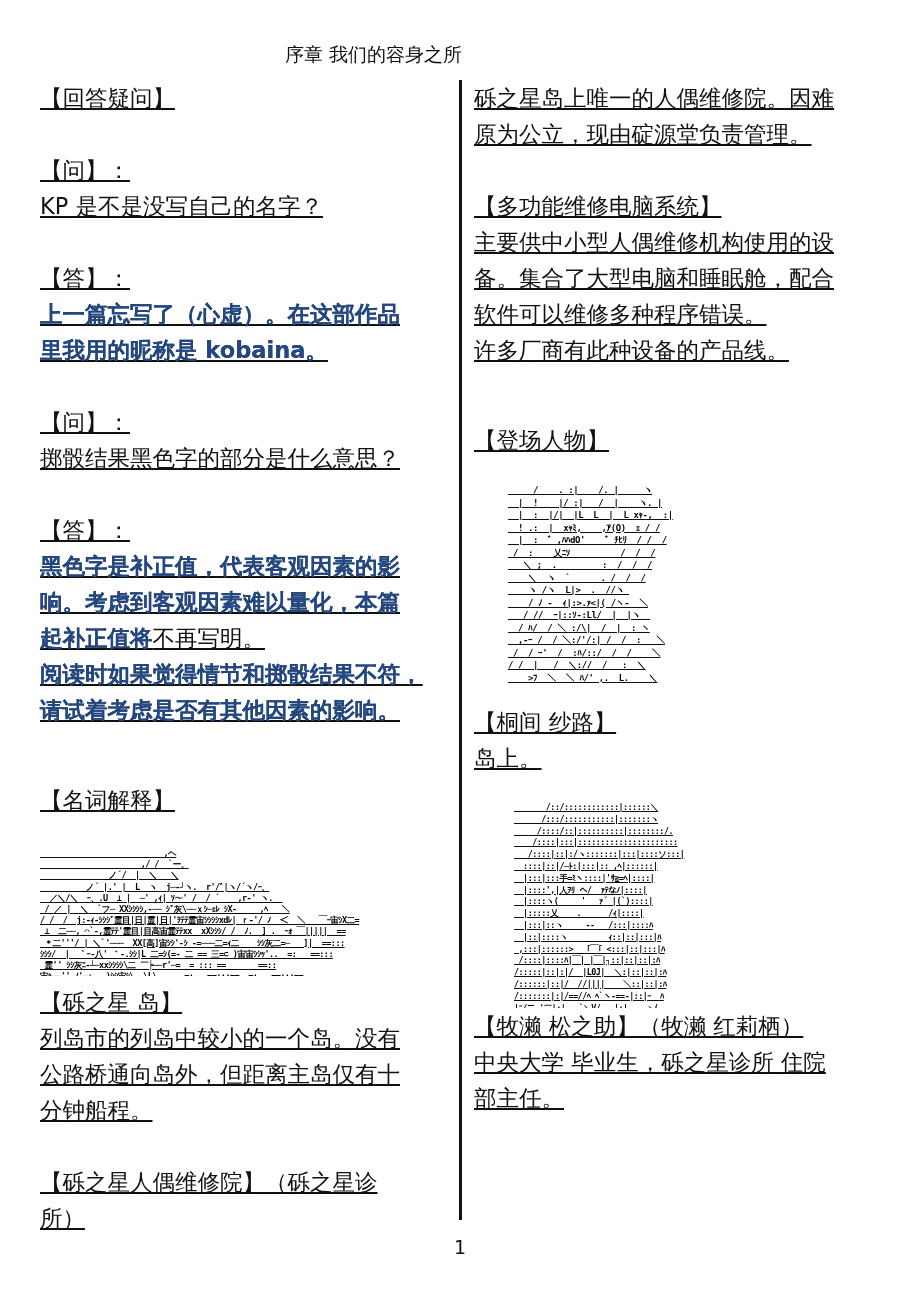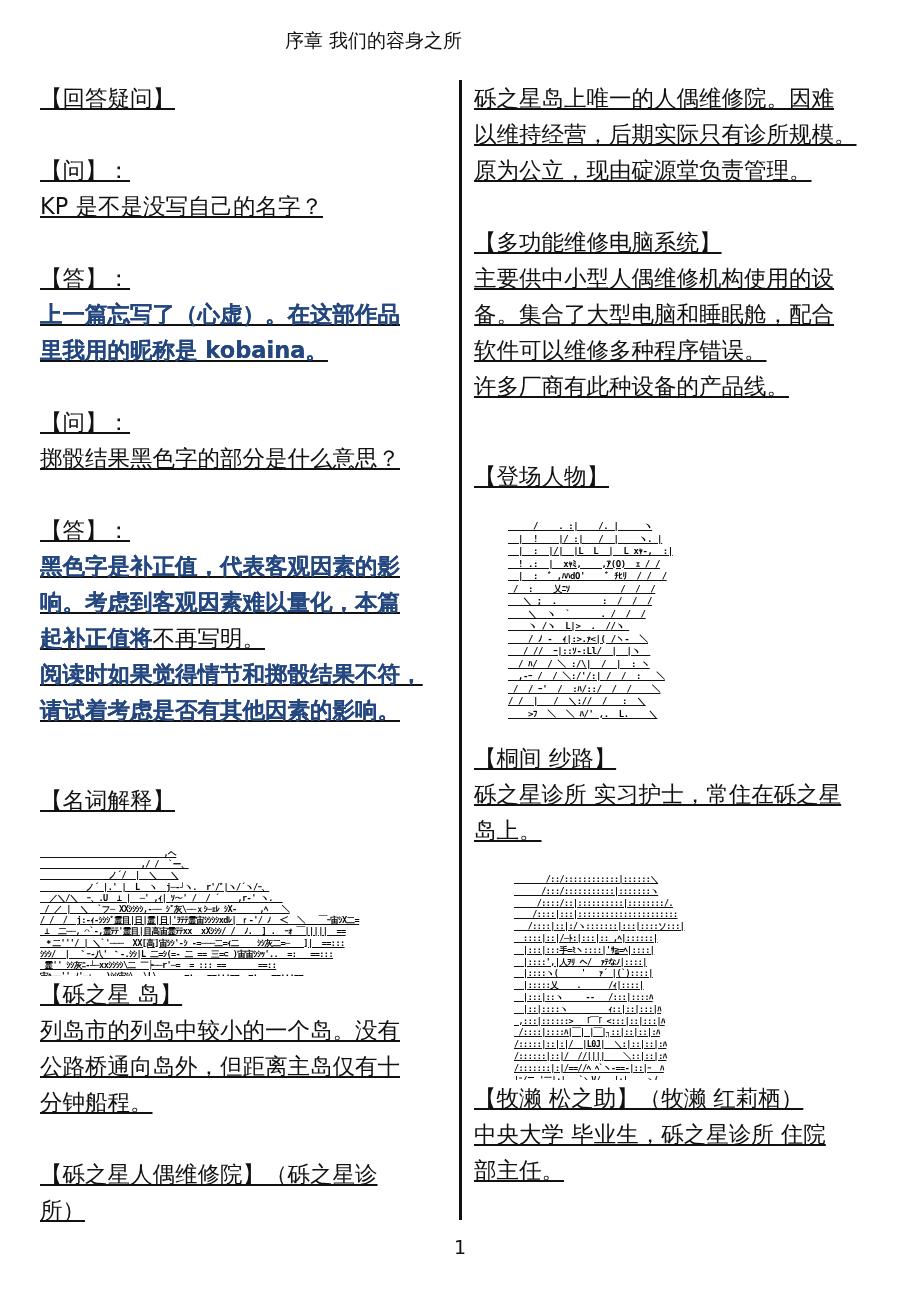--- a/index.html
+++ b/index.html
@@ -1,18 +1,18 @@
 <!DOCTYPE html>
 <html><head>
 <meta charset="utf-8">
 <style>
   html, body { margin:0; padding:0; background:#ffffff; }
   body { width:920px; height:1299px; position:relative; overflow:hidden;
          font-family:"DejaVu Sans","Liberation Sans",sans-serif; color:#111; }
-  .page-title { position:absolute; top:28px; left:0; width:747px; text-align:center;
+  .page-title { position:absolute; top:42px; left:0; width:747px; text-align:center;
                 font-size:19px; letter-spacing:0px; color:#111; }
   .col { position:absolute; top:80px; font-size:22.5px; line-height:36px;text-decoration:underline; }
   .col-left { left:40px; width:405px; }
   .col-right { left:474px; width:420px; }
   .divider { position:absolute; left:459px; top:80px; width:3px; height:1140px; background:#111; }
   .line { white-space:nowrap; height:36px; }
   .gap { height:36px; }
   .gap-half { height:18px; }
   .blue { color:#24477f; font-weight:bold; text-shadow:0 0 0.3px #24477f; }
   .black-inline { color:#111; font-weight:normal; text-shadow:none;text-align:right; }
@@ -63,32 +63,31 @@
          _ノ´ |.' |  L  ヽ  j─-┘ヽ.  r'/ﾞ|ヽ/´ヽ/ｰ、
   ／＼/＼  ｰ、.U  ⊥ |  ─' ,ｨ| ｿ〜' /  / ´  __,r‐' ヽ.__
 _/ ／ |  ＼  `フ─ XXｼｼｼｼ,-──_ｼﾞ灰\──ｘｼ─ｪﾚ_ｼX-__   ,ﾍ   ＼
 / /  /  j:-ｨ‐ｼｼｼﾞ霊目|日|霊|日|'ｦﾃﾃ霊宙ｼｼｼｼxdﾚ| ｒ-'/ ﾉ  ＜  ＼__ ￣ｰ宙ｼX二=
 _⊥__二──,_⌒`‐,霊ﾃﾃ'霊目|目高宙霊ﾃﾃxx__xXｼｼｼ/ /  ﾉ.  ] .  ｰｫ ￣|||||  ==
  ＊二'''/ | ＼`'───__XX[高]宙ｼｼ'-ｼ_-=───二=ｨ二____ｼｼ灰二=─___]|__==:::
 ｼｼｼ/  |  ｀ｰ-八' ｀-.ｼｼ|L_二=ｼ(=- 二 == 三=⊂ )宙宙ｼｼｯ'.. _=:___==:::
  霊'' ｼｼ灰ﾆ‐┴─xxｼｼｼｼ\二 ￣┝──r'─= _= ::: ==_     _==::
 宙ﾍ──'' ﾉ'─+  _)ｼｼ宙ｼ\__\L\   _ _=:___==:::== _=:___==:::==</div>
 
-  <div class="line" style="margin-top:0">【砾之星 岛】</div>
+  <div class="line" style="margin-top:8px">【砾之星 岛】</div>
   <div class="line">列岛市的列岛中较小的一个岛。没有</div>
   <div class="line">公路桥通向岛外，但距离主岛仅有十</div>
   <div class="line">分钟船程。</div>
   <div class="gap"></div>
   <div class="line">【砾之星人偶维修院】（砾之星诊</div>
   <div class="line">所）</div>
 </div>
 
 <div class="col col-right">
   <div class="line">砾之星岛上唯一的人偶维修院。因难</div>
-  <div class="line">以维持经营，后期实际只有诊所规模。</div>
   <div class="line">原为公立，现由碇源堂负责管理。</div>
   <div class="gap"></div>
   <div class="line">【多功能维修电脑系统】</div>
   <div class="line">主要供中小型人偶维修机构使用的设</div>
   <div class="line">备。集合了大型电脑和睡眠舱，配合</div>
   <div class="line">软件可以维修多种程序错误。</div>
   <div class="line">许多厂商有此种设备的产品线。</div>
   <div class="gap"></div>
     <div class="gap-half"></div>
   <div class="line">【登场人物】</div>
@@ -104,21 +103,20 @@
     ヽ /ヽ  L|&gt;  .  //ヽ 
     / ﾉ -  ｨ|:&gt;.ｧ&lt;|( /ヽ-  ＼
    / //  ｰ|::ｿ-:Ll/  |  |ヽ  
   / ﾊ/  / ＼ :/\|  /  |  : ヽ
   ,-ｰ /  / ＼:/'/:| /  /  :   ＼
  /  / ｰ'  /  :ﾊ/::/  /  /    ＼
 / /  |   /  ＼://  /   :  ＼
     &gt;ﾌ  ＼  ＼ ﾊ/' ,.  L.    ＼</div>
 
   <div class="line" style="">【桐间 纱路】</div>
-  <div class="line">砾之星诊所 实习护士，常住在砾之星</div>
   <div class="line">岛上。</div>
 
   <div class="aa aa-girl2">       /::/::::::::::::|::::::＼
       /:::/:::::::::::|:::::::ヽ
      /::::/::|::::::::::|::::::::/.
     /::::|:::|::::::::::::::::::::::
    /::::|::|:/ヽ:::::::|:::|::::ソ:::|
   ::::|::|/─ﾄ:|:::|::_,ﾍ|::::::|
   |:::|:::手=ﾐヽ::::|'ｻ≧=ﾍ|::::|
   |::::',|人ｦﾘ ヘ/  ｧﾃなﾉ|::::|

